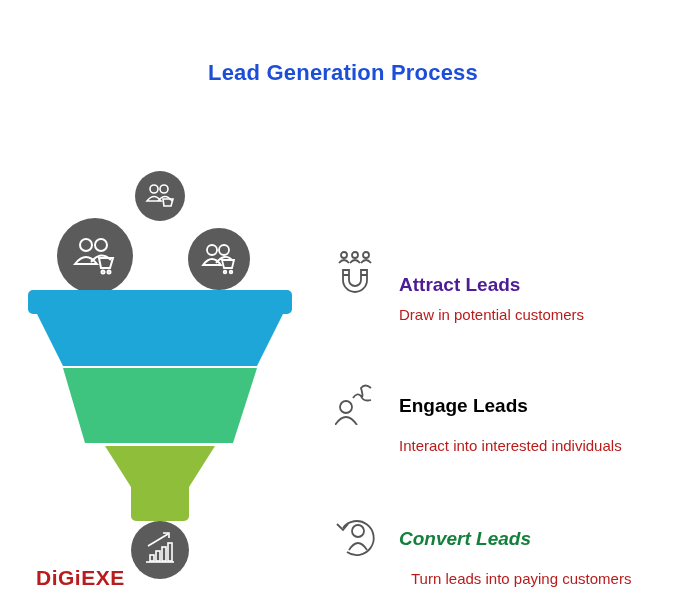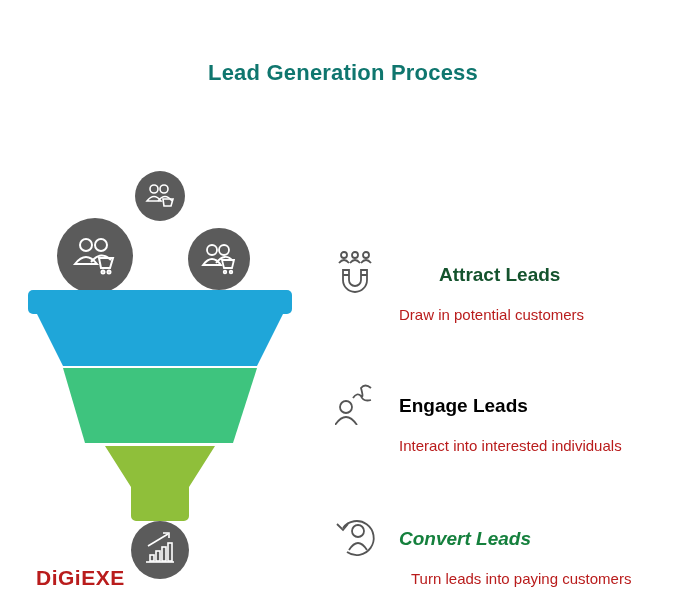--- a/index.html
+++ b/index.html
@@ -1,17 +1,17 @@
 <!DOCTYPE html>
 <html><head>
 <meta charset="utf-8">
 <style>
   html, body { margin:0; padding:0; background:#ffffff; }
   body { width:686px; height:607px; position:relative; overflow:hidden; font-family:"Liberation Sans", sans-serif; }
-  .title { position:absolute; left:0; width:686px; top:60px; text-align:center; font-size:22px; font-weight:bold; color:#0f766e; letter-spacing:0.2px; }
+  .title { position:absolute; left:0; width:686px; top:60px; text-align:center; font-size:22px; font-weight:bold; color:#1d4ed8; letter-spacing:0.2px; }
   .funnel { position:absolute; left:0; top:0; width:686px; height:607px; }
   .step { position:absolute; left:335px; }
   .step-icon { position:absolute; left:0; top:0; width:44px; height:44px; }
   .step-title { position:absolute; left:64px; font-size:19px; font-weight:bold; white-space:nowrap; }
   .step-desc { position:absolute; left:64px; font-size:15px; color:#b91c1c; white-space:nowrap; }
   .brand { position:absolute; left:36px; top:566px; font-size:21px; font-weight:bold; color:#b91c1c; letter-spacing:0.5px; }
 </style>
 </head>
 <body>
 
@@ -85,21 +85,21 @@
       <circle cx="9" cy="5" r="3"></circle>
         <circle cx="20" cy="5" r="3"></circle>
         <circle cx="31" cy="5" r="3"></circle>
       <path d="M4 13 q5 -6 10 0"></path>
         <path d="M15 13 q5 -6 10 0"></path>
         <path d="M26 13 q5 -6 10 0"></path>
       <path d="M8 20 v10 a12 12 0 0 0 24 0 v-10 h-6 v10 a6 6 0 0 1 -12 0 v-10 z"></path>
       <path d="M8 25 h6 M26 25 h6"></path>
     </g>
   </svg>
-  <div class="step-title" style="top:14px; color:#14532d;margin-left:40px;">Attract Leads</div>
+  <div class="step-title" style="top:24px; color:#4c1d95;">Attract Leads</div>
   <div class="step-desc" style="top:56px;">Draw in potential customers</div>
 </div>
 
 <div class="step" style="top:381px;">
   <svg class="step-icon" viewBox="0 0 44 44">
     <g stroke="#555" stroke-width="1.8" fill="none">
       <circle cx="11" cy="26" r="6"></circle>
       <path d="M0 44 q11 -16 22 0"></path>
       <path d="M18 17 q4 -6 8 -2 q3 3 0 -8 q4 -5 10 0 M26 15 q2 6 10 4"></path>
     </g>

